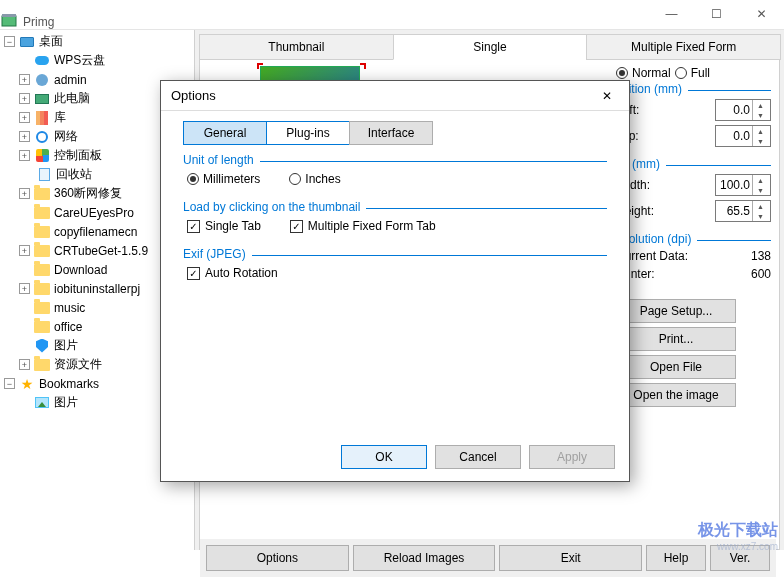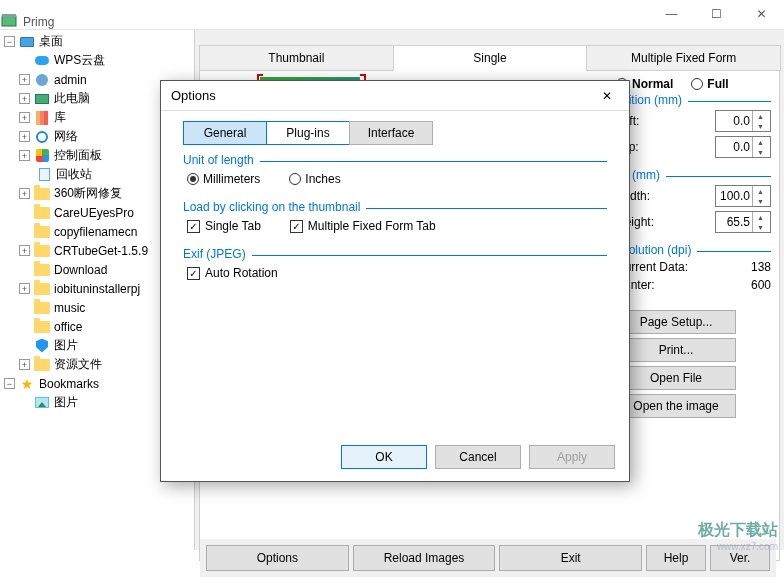--- a/index.html
+++ b/index.html
@@ -17,27 +17,27 @@
 .tree-row { display: flex; align-items: center; height: 19px; padding-left: 2px; white-space: nowrap; }
 .tree-expander { width: 11px; height: 11px; border: 1px solid #999; display: inline-flex; align-items: center; justify-content: center; font-size: 9px; color: #555; margin-right: 4px; background: #fff; }
 .tree-spacer { width: 15px; display: inline-block; }
 .tree-icon { width: 16px; height: 16px; margin-right: 4px; display: inline-flex; align-items: center; justify-content: center; }
 .tree-label { color: #000; }
 .tree-row.lv1 { padding-left: 2px; }
 .tree-row.lv2 { padding-left: 17px; }
 .tree-row.lv3 { padding-left: 34px; }
 
 .content { flex: 1; background: #f0f0f0; position: relative; padding: 4px; }
-.tabs { display: flex; height: 26px; margin-top: 11px; }
+.tabs { display: flex; height: 26px; }
 .tab { flex: 1; border: 1px solid #d0d0d0; background: #f0f0f0; display: flex; align-items: center; justify-content: center; margin-right: -1px; }
 .tab.active { background: #fff; border-bottom-color: #fff; }
 .tabpanel { border: 1px solid #d0d0d0; border-top: none; background: #fff; padding: 8px; height: 490px; position: relative; }
 
 .right-panel { position: absolute; right: 8px; top: 6px; width: 155px; }
-.radio-row { display: flex; gap: 18px; margin-bottom: 10px; font-weight: bold; }
+.radio-row { display: flex; gap: 4px; margin-bottom: 10px; }
 .radio { display: flex; align-items: center; gap: 4px; }
 .radio-dot { width: 12px; height: 12px; border: 1px solid #333; border-radius: 50%; display: inline-flex; align-items: center; justify-content: center; }
 .radio-dot.on::after { content: ''; width: 6px; height: 6px; background: #333; border-radius: 50%; }
 
 .fieldset { border-top: 1px solid #0078d7; padding: 8px 0 6px; margin-bottom: 8px; position: relative; }
 .fieldset-legend { position: absolute; top: -9px; left: 0; background: #fff; color: #0078d7; padding-right: 6px; }
 .field-row { display: flex; align-items: center; margin-bottom: 4px; }
 .field-row .label { flex: 1; color: #000; }
 .numbox { width: 56px; height: 22px; border: 1px solid #7a7a7a; display: flex; align-items: center; }
 .numbox input { width: 36px; border: none; text-align: right; padding-right: 2px; outline: none; font-size: 12px; }
@@ -69,21 +69,21 @@
 .dlg-buttons .dbtn { width: 86px; height: 24px; border: 1px solid #adadad; background: #e1e1e1; display: flex; align-items: center; justify-content: center; }
 .dlg-buttons .dbtn.primary { border-color: #0078d7; background: #e5f1fb; }
 .dlg-buttons .dbtn.disabled { color: #a0a0a0; }
 
 .thumbstrip { position: absolute; left: 60px; top: 6px; width: 160px; height: 60px; }
 .thumb-frame { width: 100px; height: 60px; border: 1px solid #2a5; background: linear-gradient(135deg,#4a2 0%,#27a 100%); position: relative; }
 .crop-mark { position: absolute; top: -3px; width: 6px; height: 6px; border-top: 2px solid #d00; border-left: 2px solid #d00; }
 .crop-mark.r { border-left: none; border-right: 2px solid #d00; }
 
 .watermark { position: absolute; right: 6px; bottom: 30px; opacity: .6; text-align: right; pointer-events: none; }
-.watermark .l1 { color: #0f766e; font-size: 16px; font-weight: bold; }
+.watermark .l1 { color: #1d4ed8; font-size: 16px; font-weight: bold; }
 .watermark .l2 { color: #9ac; font-size: 10px; }
 
 
 .ico-folder { width:16px; height:12px; background:#ffd86b; border-radius:1px; position:relative; }
 .ico-folder::before { content:''; position:absolute; top:-3px; left:0; width:6px; height:3px; background:#ffd86b; border-radius:1px 1px 0 0; }
 .ico-desktop { width:14px; height:10px; background:#4aa3df; border:1px solid #2279b8; border-radius:1px; }
 .ico-cloud { width:14px; height:9px; background:#29a3ef; border-radius:5px; }
 .ico-user { width:12px; height:12px; border-radius:50%; background:#6aa7d6; }
 .ico-pc { width:14px; height:10px; background:#4a7; border:1px solid #275; }
 .ico-lib { width:12px; height:14px; background:linear-gradient(90deg,#f7b267 0 33%,#f4845f 0 66%,#f25c54 0); }

